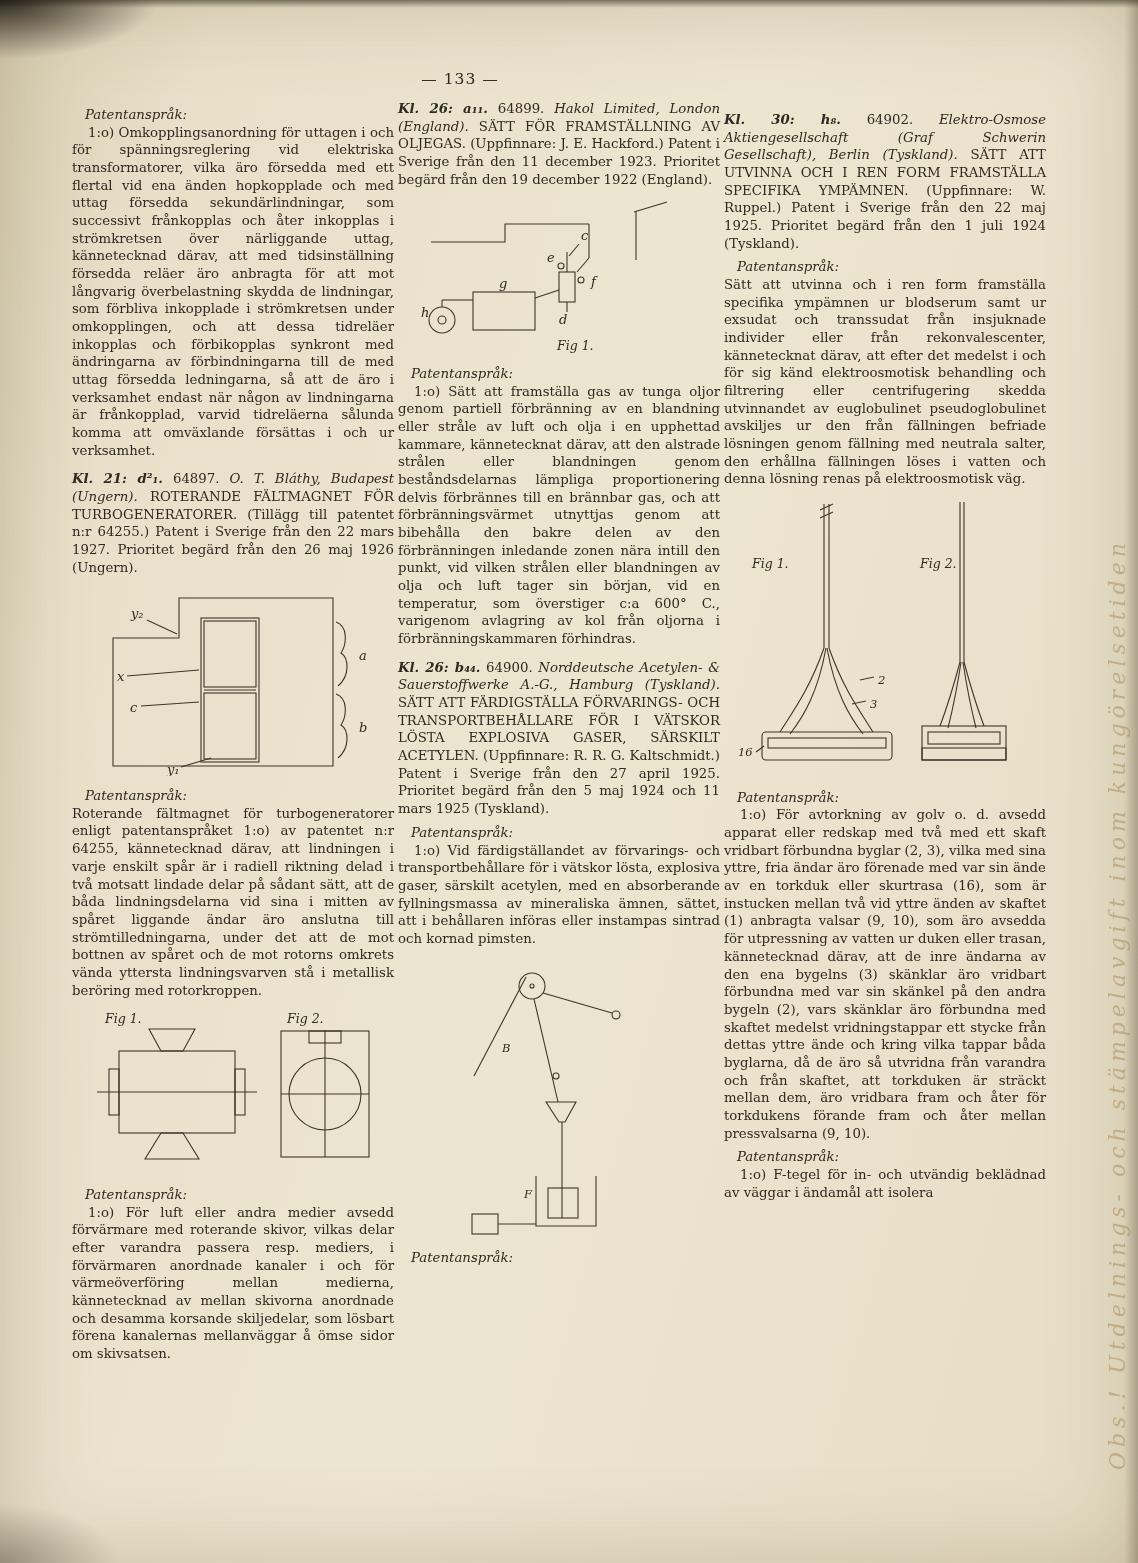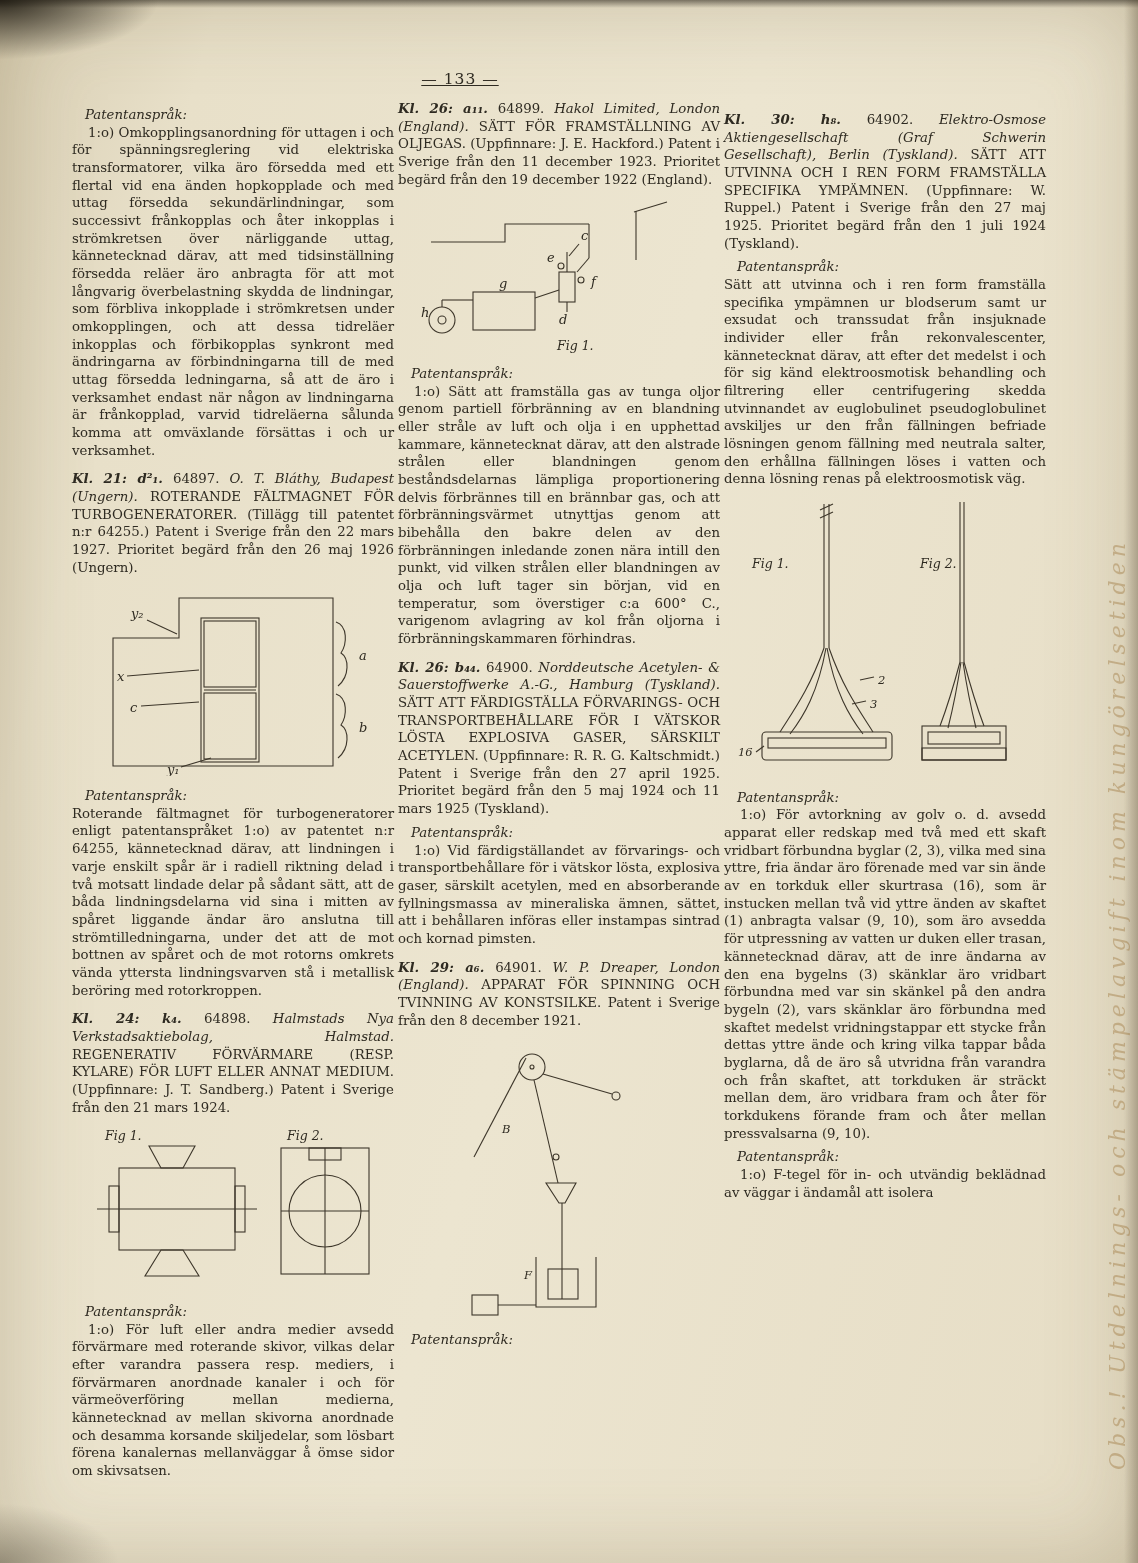--- a/index.html
+++ b/index.html
@@ -11,21 +11,21 @@
   }
   .edge-top {position:absolute; top:0; left:0; right:0; height:8px;
     background:linear-gradient(to bottom, rgba(40,34,24,.55), rgba(40,34,24,0));}
   .corner-tl {position:absolute; top:0; left:0; width:160px; height:60px;
     background:radial-gradient(ellipse at 0 0, rgba(28,24,16,.9), rgba(28,24,16,0) 70%);}
   .corner-bl {position:absolute; bottom:0; left:0; width:120px; height:60px;
     background:radial-gradient(ellipse at 0 100%, rgba(40,34,22,.35), rgba(40,34,22,0) 70%);}
   .edge-right {position:absolute; top:0; right:0; width:14px; height:100%;
     background:linear-gradient(to left, rgba(70,58,38,.30), rgba(70,58,38,0));}
   .page-no {position:absolute; top:70px; left:350px; width:220px; text-align:center;
-    font-size:15.5px; letter-spacing:1px;text-decoration:underline;}
+    font-size:15.5px; letter-spacing:1px;}
   .margin-note {position:absolute; right:8px; top:420px; height:1050px;
     writing-mode:vertical-rl; transform:rotate(180deg);
     font-size:22px; font-style:italic; letter-spacing:5px;
     color:rgba(150,108,48,.38); white-space:nowrap;}
   .cols {position:absolute; left:72px; top:100px; width:1004px; display:flex; gap:4px;}
   .col {width:322px; font-size:13.3px; line-height:1.33; text-align:justify;}
   .claims-h {font-style:italic; margin:6px 0 0; text-indent:13px; text-align:left;}
   .bp {margin:0; text-indent:16px;}
   .bp.noindent {text-indent:0;}
   .entry {margin:11px 0 0;}
@@ -96,26 +96,20 @@
           <text x="47" y="128">c</text>
           <text x="84" y="190">y₁</text>
           <text x="276" y="76">a</text>
           <text x="276" y="148">b</text>
         </svg>
       </div>
 
       <p class="claims-h">Patentanspråk:</p>
       <p class="bp noindent">Roterande fältmagnet för turbogeneratorer enligt patentanspråket 1:o) av patentet n:r 64255, kännetecknad därav, att lindningen i varje enskilt spår är i radiell riktning delad i två motsatt lindade delar på sådant sätt, att de båda lindningsdelarna vid sina i mitten av spåret liggande ändar äro anslutna till strömtilledningarna, under det att de mot bottnen av spåret och de mot rotorns omkrets vända yttersta lindningsvarven stå i metallisk beröring med rotorkroppen.</p>
 
-      <p class="entry">
-        <b class="cls">Kl. 24: k₄.</b>
-        <span>64898.</span>
-        <i class="holder">Halmstads Nya Verkstadsaktiebolag, Halmstad.</i>
-        <span>REGENERATIV FÖRVÄRMARE (RESP. KYLARE) FÖR LUFT ELLER ANNAT MEDIUM. (Uppfinnare: J. T. Sandberg.) Patent i Sverige från den 21 mars 1924.</span>
-      </p>
 
       <div class="fig">
         <svg width="300" height="168" viewBox="0 0 300 168">
           <text x="22" y="16" class="cap">Fig 1.</text>
           <polygon points="66,22 112,22 100,44 78,44"></polygon>
           <rect x="36" y="44" width="116" height="82" fill="url(#vl)"></rect>
           <rect x="26" y="62" width="10" height="46"></rect>
           <rect x="152" y="62" width="10" height="46"></rect>
           <line x1="14" y1="85" x2="174" y2="85"></line>
           <polygon points="78,126 100,126 116,152 62,152"></polygon>
@@ -175,26 +169,20 @@
       <p class="entry">
         <b class="cls">Kl. 26: b₄₄.</b>
         <span>64900.</span>
         <i class="holder">Norddeutsche Acetylen- &amp; Sauerstoffwerke A.-G., Hamburg (Tyskland).</i>
         <span>SÄTT ATT FÄRDIGSTÄLLA FÖRVARINGS- OCH TRANSPORTBEHÅLLARE FÖR I VÄTSKOR LÖSTA EXPLOSIVA GASER, SÄRSKILT ACETYLEN. (Uppfinnare: R. R. G. Kaltschmidt.) Patent i Sverige från den 27 april 1925. Prioritet begärd från den 5 maj 1924 och 11 mars 1925 (Tyskland).</span>
       </p>
 
       <p class="claims-h">Patentanspråk:</p>
       <p class="bp">1:o) Vid färdigställandet av förvarings- och transportbehållare för i vätskor lösta, explosiva gaser, särskilt acetylen, med en absorberande fyllningsmassa av mineraliska ämnen, sättet, att i behållaren införas eller instampas sintrad och kornad pimsten.</p>
 
-      <p class="entry">
-        <b class="cls">Kl. 29: a₆.</b>
-        <span>64901.</span>
-        <i class="holder">W. P. Dreaper, London (England).</i>
-        <span>APPARAT FÖR SPINNING OCH TVINNING AV KONSTSILKE. Patent i Sverige från den 8 december 1921.</span>
-      </p>
 
       <div class="fig">
         <svg width="230" height="283" viewBox="0 0 230 283">
           <circle cx="88" cy="30" r="13"></circle>
           <circle cx="88" cy="30" r="2"></circle>
           <line x1="99" y1="37" x2="168" y2="57"></line>
           <circle cx="172" cy="59" r="4"></circle>
           <line x1="30" y1="120" x2="82" y2="21"></line>
           <line x1="90" y1="43" x2="114" y2="146"></line>
           <circle cx="112" cy="120" r="3"></circle>
@@ -212,21 +200,21 @@
 
       <p class="claims-h">Patentanspråk:</p>
     </div>
 
     <div class="col">
 
       <p class="entry">
         <b class="cls">Kl. 30: h₈.</b>
         <span>64902.</span>
         <i class="holder">Elektro-Osmose Aktiengesellschaft (Graf Schwerin Gesellschaft), Berlin (Tyskland).</i>
-        <span>SÄTT ATT UTVINNA OCH I REN FORM FRAMSTÄLLA SPECIFIKA YMPÄMNEN. (Uppfinnare: W. Ruppel.) Patent i Sverige från den 27 maj 1925. Prioritet begärd från den 1 juli 1924 (Tyskland).</span>
+        <span>SÄTT ATT UTVINNA OCH I REN FORM FRAMSTÄLLA SPECIFIKA YMPÄMNEN. (Uppfinnare: W. Ruppel.) Patent i Sverige från den 22 maj 1925. Prioritet begärd från den 1 juli 1924 (Tyskland).</span>
       </p>
 
       <p class="claims-h">Patentanspråk:</p>
       <p class="bp noindent">Sätt att utvinna och i ren form framställa specifika ympämnen ur blodserum samt ur exsudat och transsudat från insjuknade individer eller från rekonvalescenter, kännetecknat därav, att efter det medelst i och för sig känd elektroosmotisk behandling och filtrering eller centrifugering skedda utvinnandet av euglobulinet pseudoglobulinet avskiljes ur den från fällningen befriade lösningen genom fällning med neutrala salter, den erhållna fällningen löses i vatten och denna lösning renas på elektroosmotisk väg.</p>
 
 
       <div class="fig">
         <svg width="310" height="282" viewBox="0 0 310 282">
           <text x="22" y="72" class="cap">Fig 1.</text>
           <line x1="94" y1="8" x2="94" y2="152"></line>

